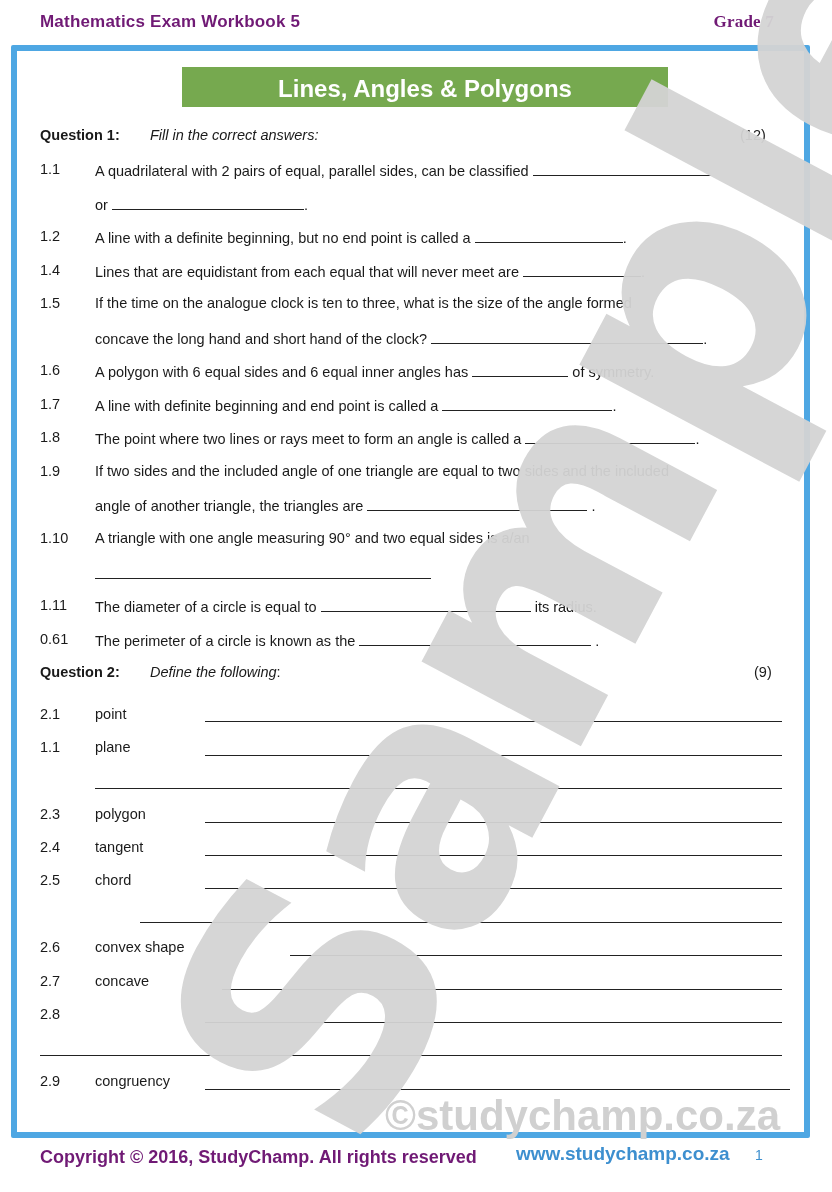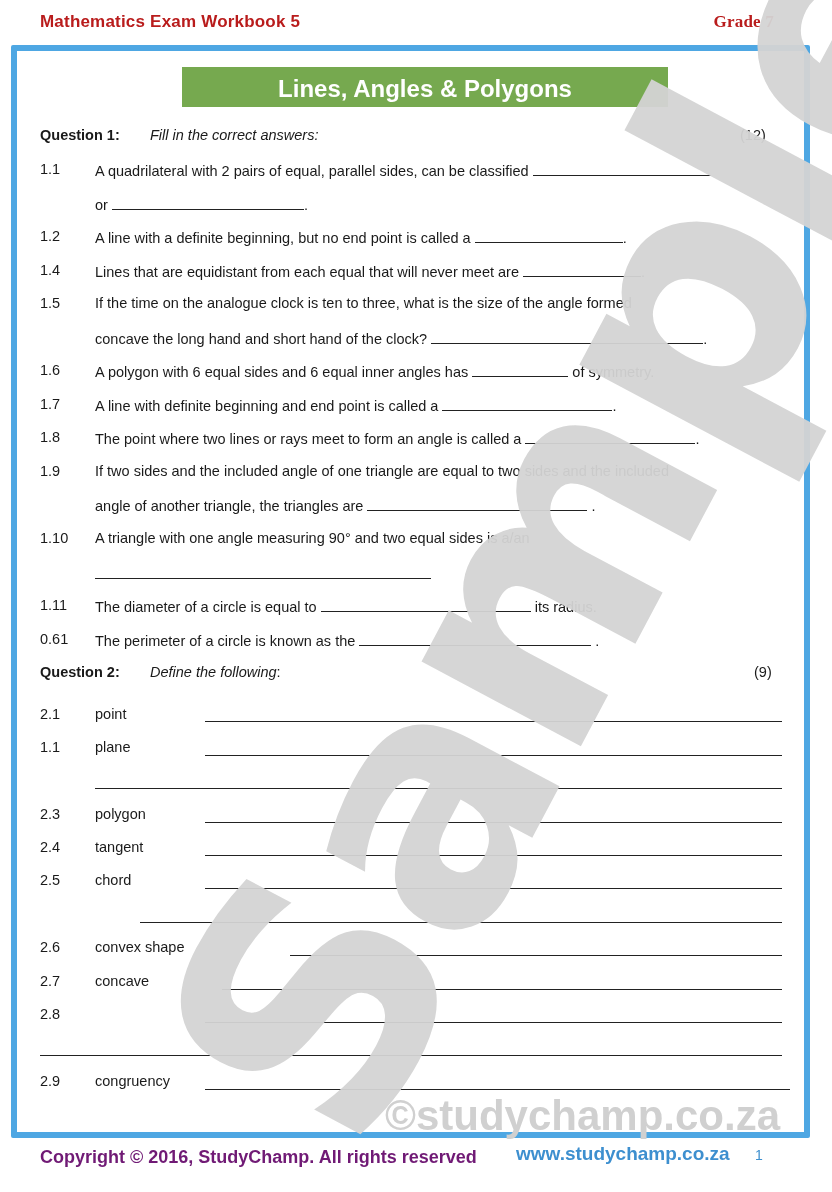--- a/index.html
+++ b/index.html
@@ -1,18 +1,18 @@
 <!DOCTYPE html>
 <html><head>
 <meta charset="utf-8">
 <style>
   html, body { margin:0; padding:0; background:#ffffff; }
   body { width:832px; height:1192px; position:relative; overflow:hidden;
          font-family:"Liberation Sans", "DejaVu Sans", sans-serif; color:#1a1a1a; }
-  .hdr { position:absolute; top:12px; font-weight:bold; font-size:17px; color:#b91c1c; letter-spacing:0.2px; }
+  .hdr { position:absolute; top:12px; font-weight:bold; font-size:17px; color:#701a75; letter-spacing:0.2px; }
   .hdr.left { left:40px; }
   .hdr.right { right:58px;font-family:Liberation Serif, serif; }
   .frame { position:absolute; left:11px; top:45px; width:799px; height:1093px;
            border:6px solid #4ea7e3; border-radius:2px; box-sizing:border-box; }
   .banner { position:absolute; left:182px; top:67px; width:486px; height:40px; background:#76a94f;
             color:#ffffff; font-weight:bold; font-size:24px; text-align:center; line-height:43px; }
   .content { position:absolute; left:40px; top:120px; width:750px; font-size:14.5px; }
   .row { position:absolute; left:0; white-space:nowrap; }
   .num { position:absolute; left:0; }
   .txt { position:absolute; left:55px; }

